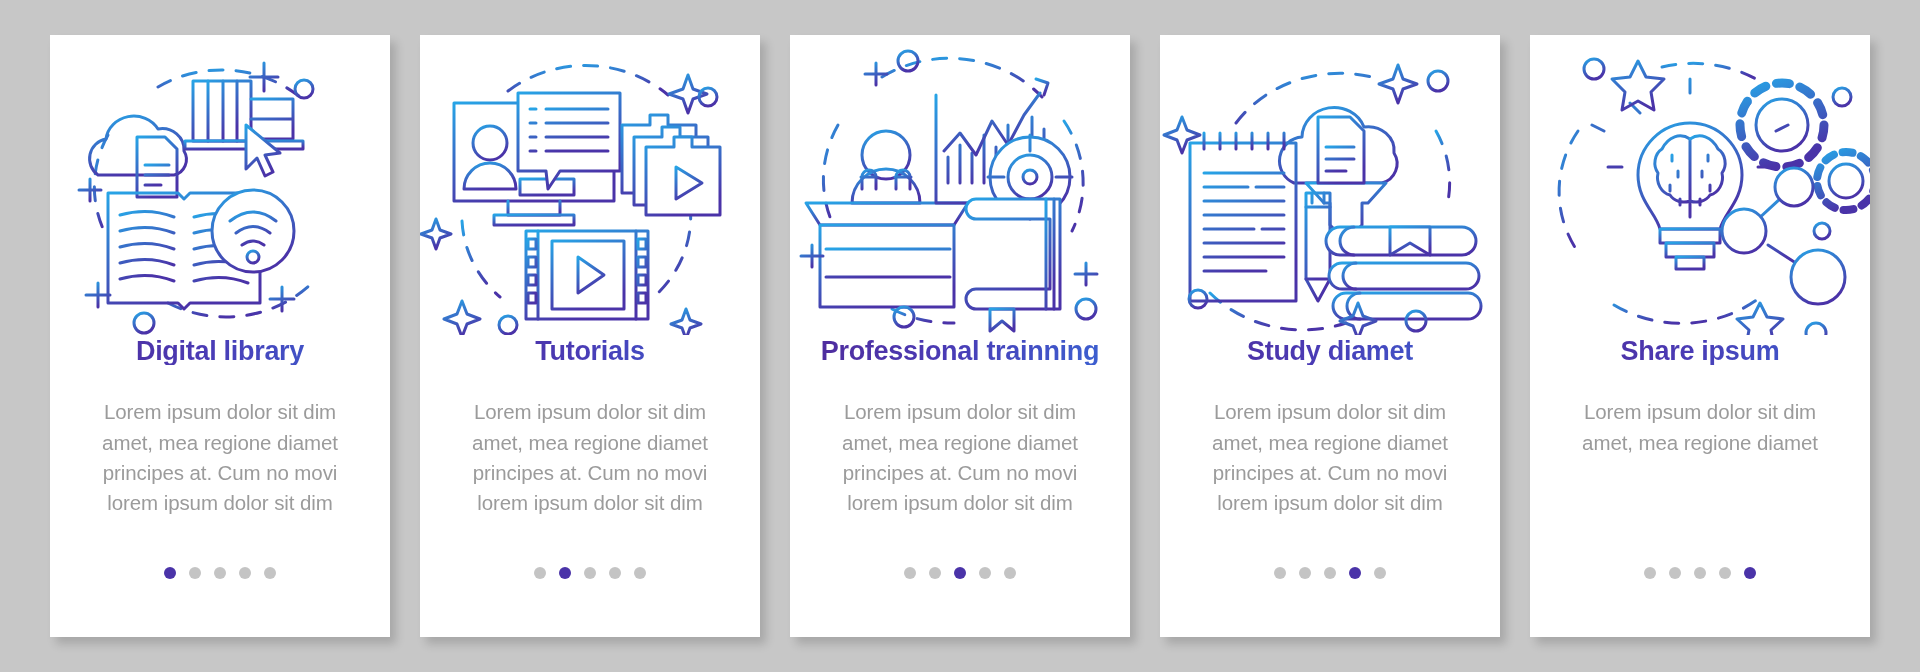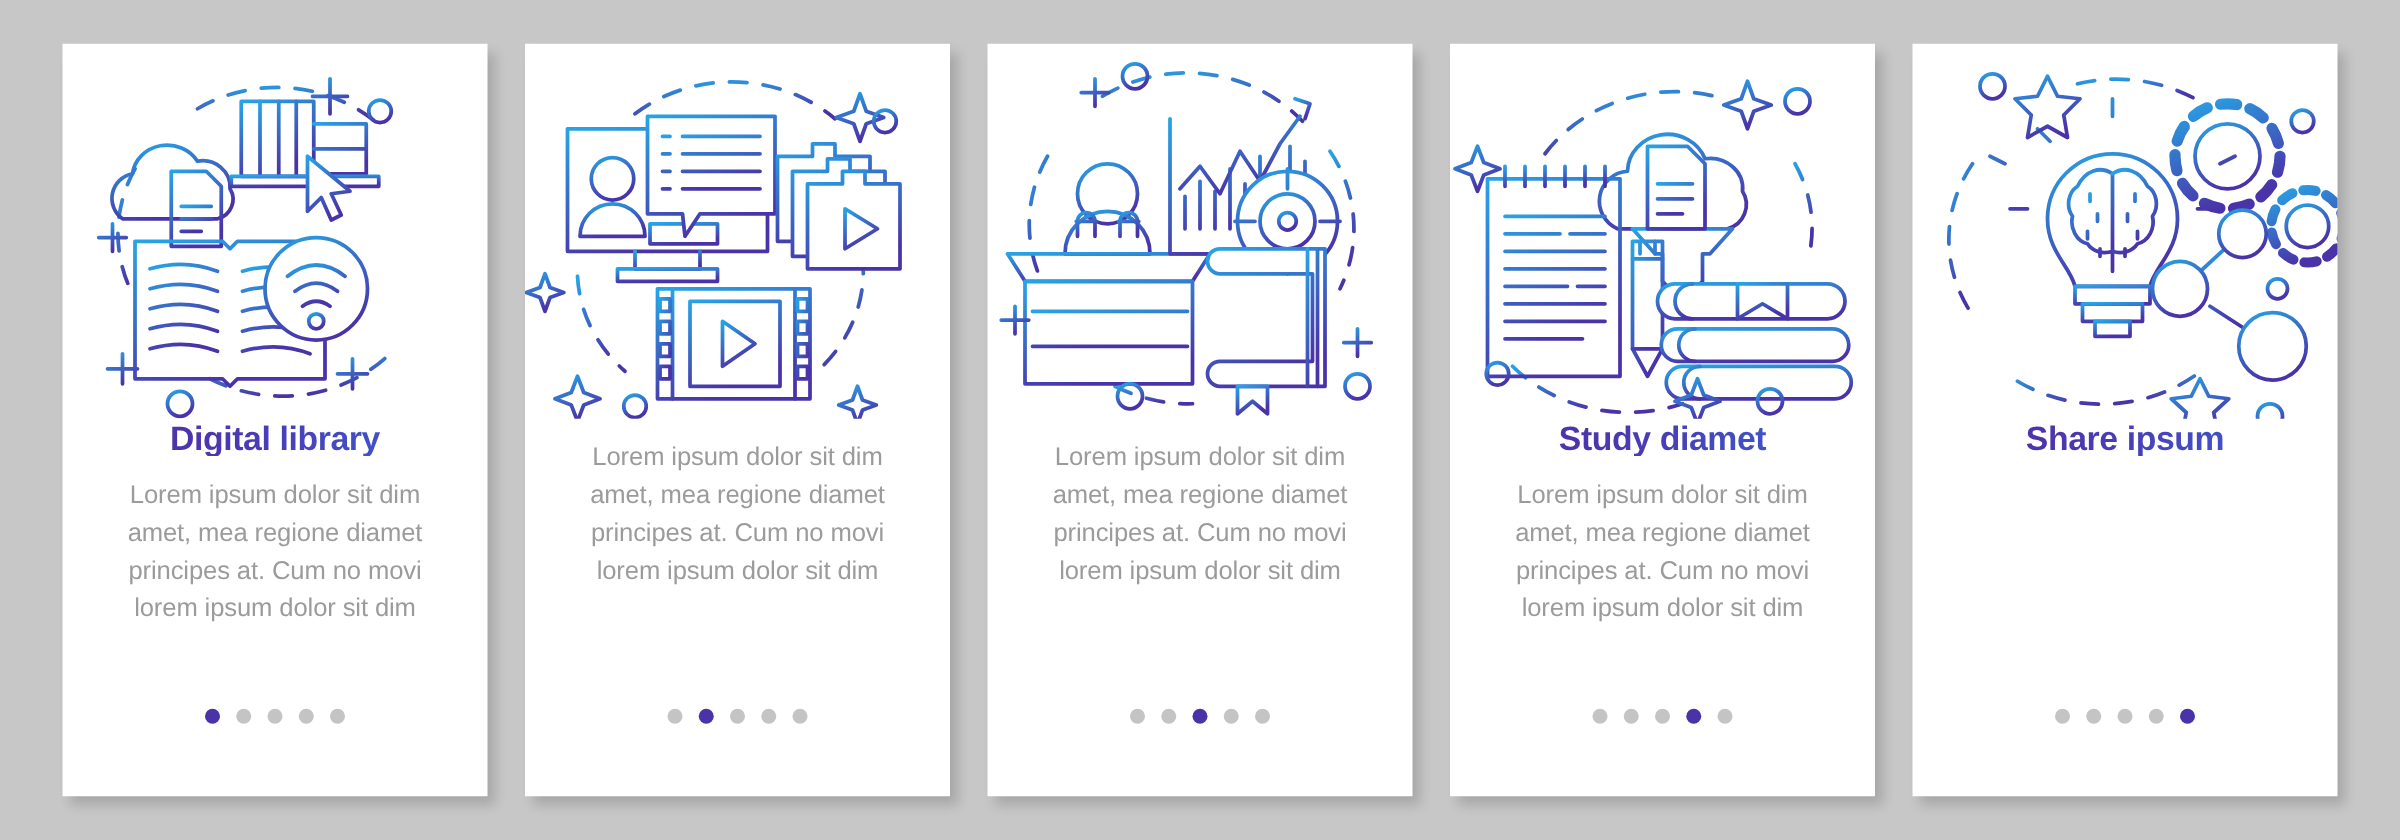--- a/index.html
+++ b/index.html
@@ -59,21 +59,21 @@
     -webkit-text-fill-color: transparent;
     color: #4a33a8;
   }
 
   .card-body {
     font-size: 20.5px;
     line-height: 1.48;
     color: #9b9b9b;
     text-align: center;
     width: 268px;
-    margin-top: 16px;
+    margin-top: 32px;
     letter-spacing: -0.1px;
   }
 
   .cta {
     margin-top: 26px;
     width: 200px;
     height: 46px;
     border: none;
     border-radius: 23px;
     color: #ffffff;
@@ -202,20 +202,21 @@
 
           <path d="M268 40 l5 14 l14 5 l-14 5 l-5 14 l-5 -14 l-14 -5 l14 -5 z"></path>
           <path d="M16 184 l4 11 l11 4 l-11 4 l-4 11 l-4 -11 l-11 -4 l11 -4 z"></path>
           <path d="M42 266 l5 13 l13 5 l-13 5 l-5 13 l-5 -13 l-13 -5 l13 -5 z"></path>
           <path d="M266 274 l4 11 l11 4 l-11 4 l-4 11 l-4 -11 l-11 -4 l11 -4 z"></path>
           <circle cx="288" cy="62" r="9"></circle>
           <circle cx="88" cy="290" r="9"></circle>
         </g>
       </svg>
     </div>
+    <div class="card-title">Tutorials</div>
     <div class="card-body">Lorem ipsum dolor sit dim amet, mea regione diamet principes at. Cum no movi lorem ipsum dolor sit dim</div>
     <div class="dots">
       <span class="dot"></span>
       <span class="dot on"></span>
       <span class="dot"></span>
       <span class="dot"></span>
       <span class="dot"></span>
     </div>
   </div>
 
@@ -259,20 +260,21 @@
 
           <path d="M86 28 v22 M75 39 h22"></path>
           <circle cx="118" cy="26" r="10"></circle>
           <path d="M22 210 v22 M11 221 h22"></path>
           <path d="M296 228 v22 M285 239 h22"></path>
           <circle cx="296" cy="274" r="10"></circle>
           <circle cx="114" cy="282" r="10"></circle>
         </g>
       </svg>
     </div>
+    <div class="card-title">Professional trainning</div>
     <div class="card-body">Lorem ipsum dolor sit dim amet, mea regione diamet principes at. Cum no movi lorem ipsum dolor sit dim</div>
     <div class="dots">
       <span class="dot"></span>
       <span class="dot"></span>
       <span class="dot on"></span>
       <span class="dot"></span>
       <span class="dot"></span>
     </div>
   </div>
 
@@ -374,20 +376,21 @@
           <path d="M108 26 l8 16 l18 2 l-13 13 l3 18 l-16 -9 l-16 9 l3 -18 l-13 -13 l18 -2 z"></path>
           <path d="M230 268 l7 14 l16 2 l-12 11 l3 16 l-14 -8 l-14 8 l3 -16 l-12 -11 l16 -2 z"></path>
           <circle cx="64" cy="34" r="10"></circle>
           <circle cx="312" cy="62" r="9"></circle>
           <circle cx="292" cy="196" r="8"></circle>
           <circle cx="286" cy="298" r="10"></circle>
         </g>
       </svg>
     </div>
     <div class="card-title">Share ipsum</div>
+    <div class="card-body">Lorem ipsum dolor sit dim amet, mea regione diamet</div>
     <div class="dots">
       <span class="dot"></span>
       <span class="dot"></span>
       <span class="dot"></span>
       <span class="dot"></span>
       <span class="dot on"></span>
     </div>
   </div>
 
 </div>

